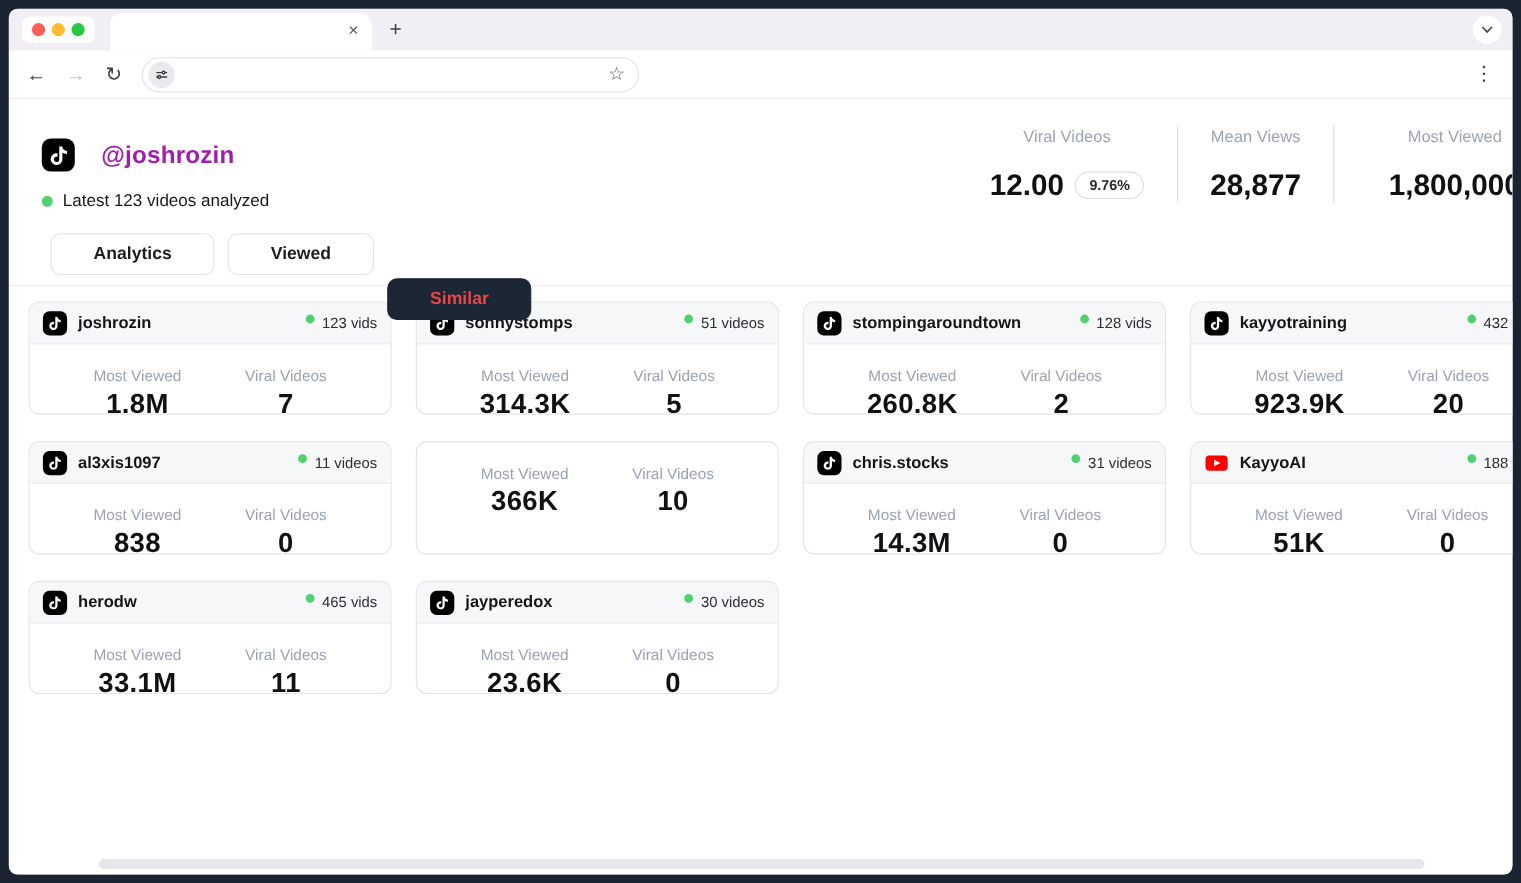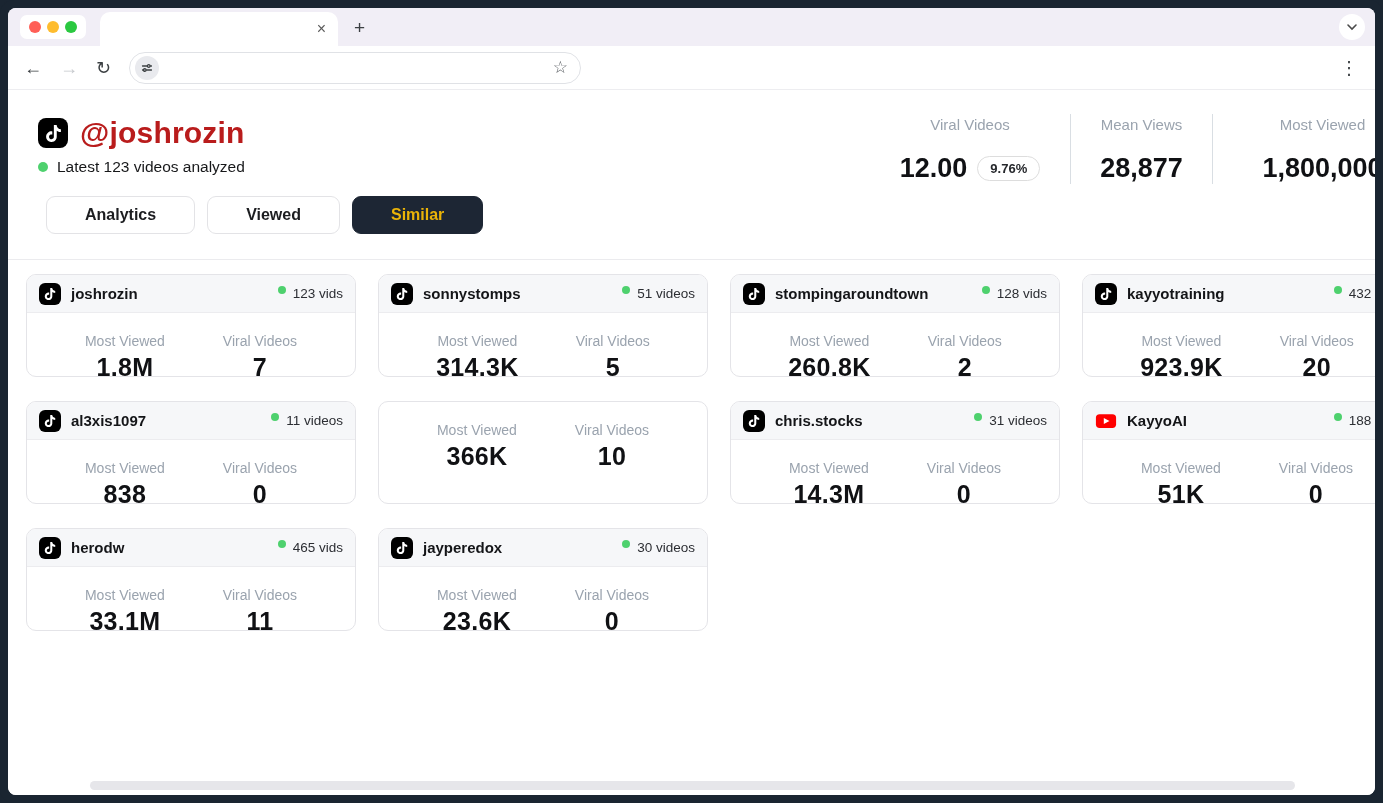--- a/index.html
+++ b/index.html
@@ -30,26 +30,26 @@
   .tune-chip{width:24px;height:24px;border-radius:50%;background:#e9eaee;display:flex;align-items:center;justify-content:center;flex:0 0 auto;cursor:pointer;}
   .omnibox input{flex:1;border:none;outline:none;font-size:14px;font-family:inherit;background:transparent;min-width:0;}
   .star{font-size:17px;color:#5f6368;cursor:pointer;}
   .kebab{margin-left:auto;font-size:18px;color:#3c4043;letter-spacing:1px;cursor:pointer;}
 
   
   .page{flex:1;position:relative;overflow:hidden;background:#fff;}
   .profile{position:relative;height:170px;padding:26px 0 0 30px;border-bottom:1px solid #ebebee;}
   .title-row{display:flex;align-items:center;gap:12px;}
   .main-picon{width:30px;height:30px;border-radius:8px;background:#000;display:flex;align-items:center;justify-content:center;}
-  h1.handle{margin:0;font-size:30px;font-weight:800;color:#b91c1c;letter-spacing:.2px;}
+  h1.handle{margin:12px;font-size:22px;font-weight:800;color:#a21caf;letter-spacing:.2px;}
   .status-row{margin-top:8px;display:flex;align-items:center;gap:9px;font-size:15.5px;color:#17181a;}
   .gdot{width:10px;height:10px;border-radius:50%;background:var(--green-dot);flex:0 0 auto;}
   .ptabs{margin:20px 0 0 8px;display:flex;gap:12px;}
   .ptab{height:38px;padding:0 38px;font-size:16px;font-weight:700;color:#1c1d20;background:#fff;border:1px solid #e3e3e6;border-radius:9px;font-family:inherit;cursor:pointer;}
-  .ptab.active{background:var(--accent-dark);color:#eab308;border-color:var(--accent-dark);}
+  .ptab.active{background:var(--accent-dark);color:#ef4444;border-color:var(--accent-dark);margin-top:41px;}
 
   .stats{position:absolute;top:24px;left:862px;display:flex;}
   .stat{text-align:center;padding-top:2px;}
   .stat:nth-child(1){width:200px;}
   .stat:nth-child(2){width:142px;border-left:1px solid #d9dee3;}
   .stat:nth-child(3){width:220px;border-left:1px solid #d9dee3;}
   .stat-label{font-size:15px;color:var(--label-gray);font-weight:500;}
   .stat-value{margin-top:20px;font-size:27px;font-weight:800;color:#101114;display:flex;align-items:center;justify-content:center;gap:10px;white-space:nowrap;}
   .badge{font-size:13px;font-weight:700;color:#26282c;border:1px solid #ddd;border-radius:14px;padding:4px 12px;background:#fff;}
 

